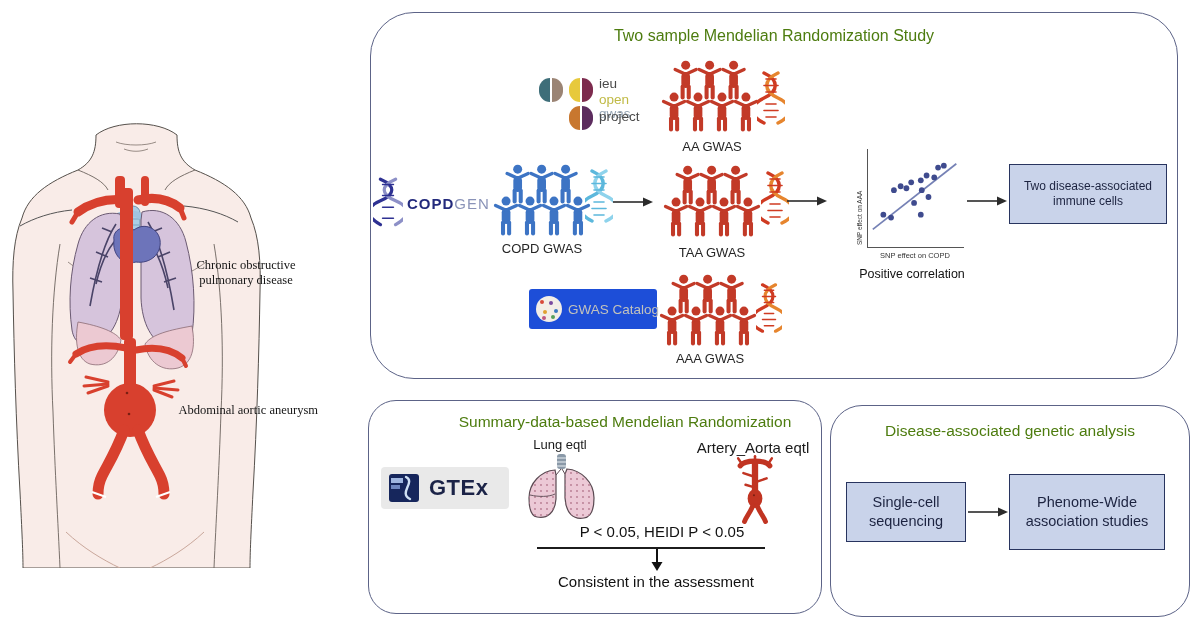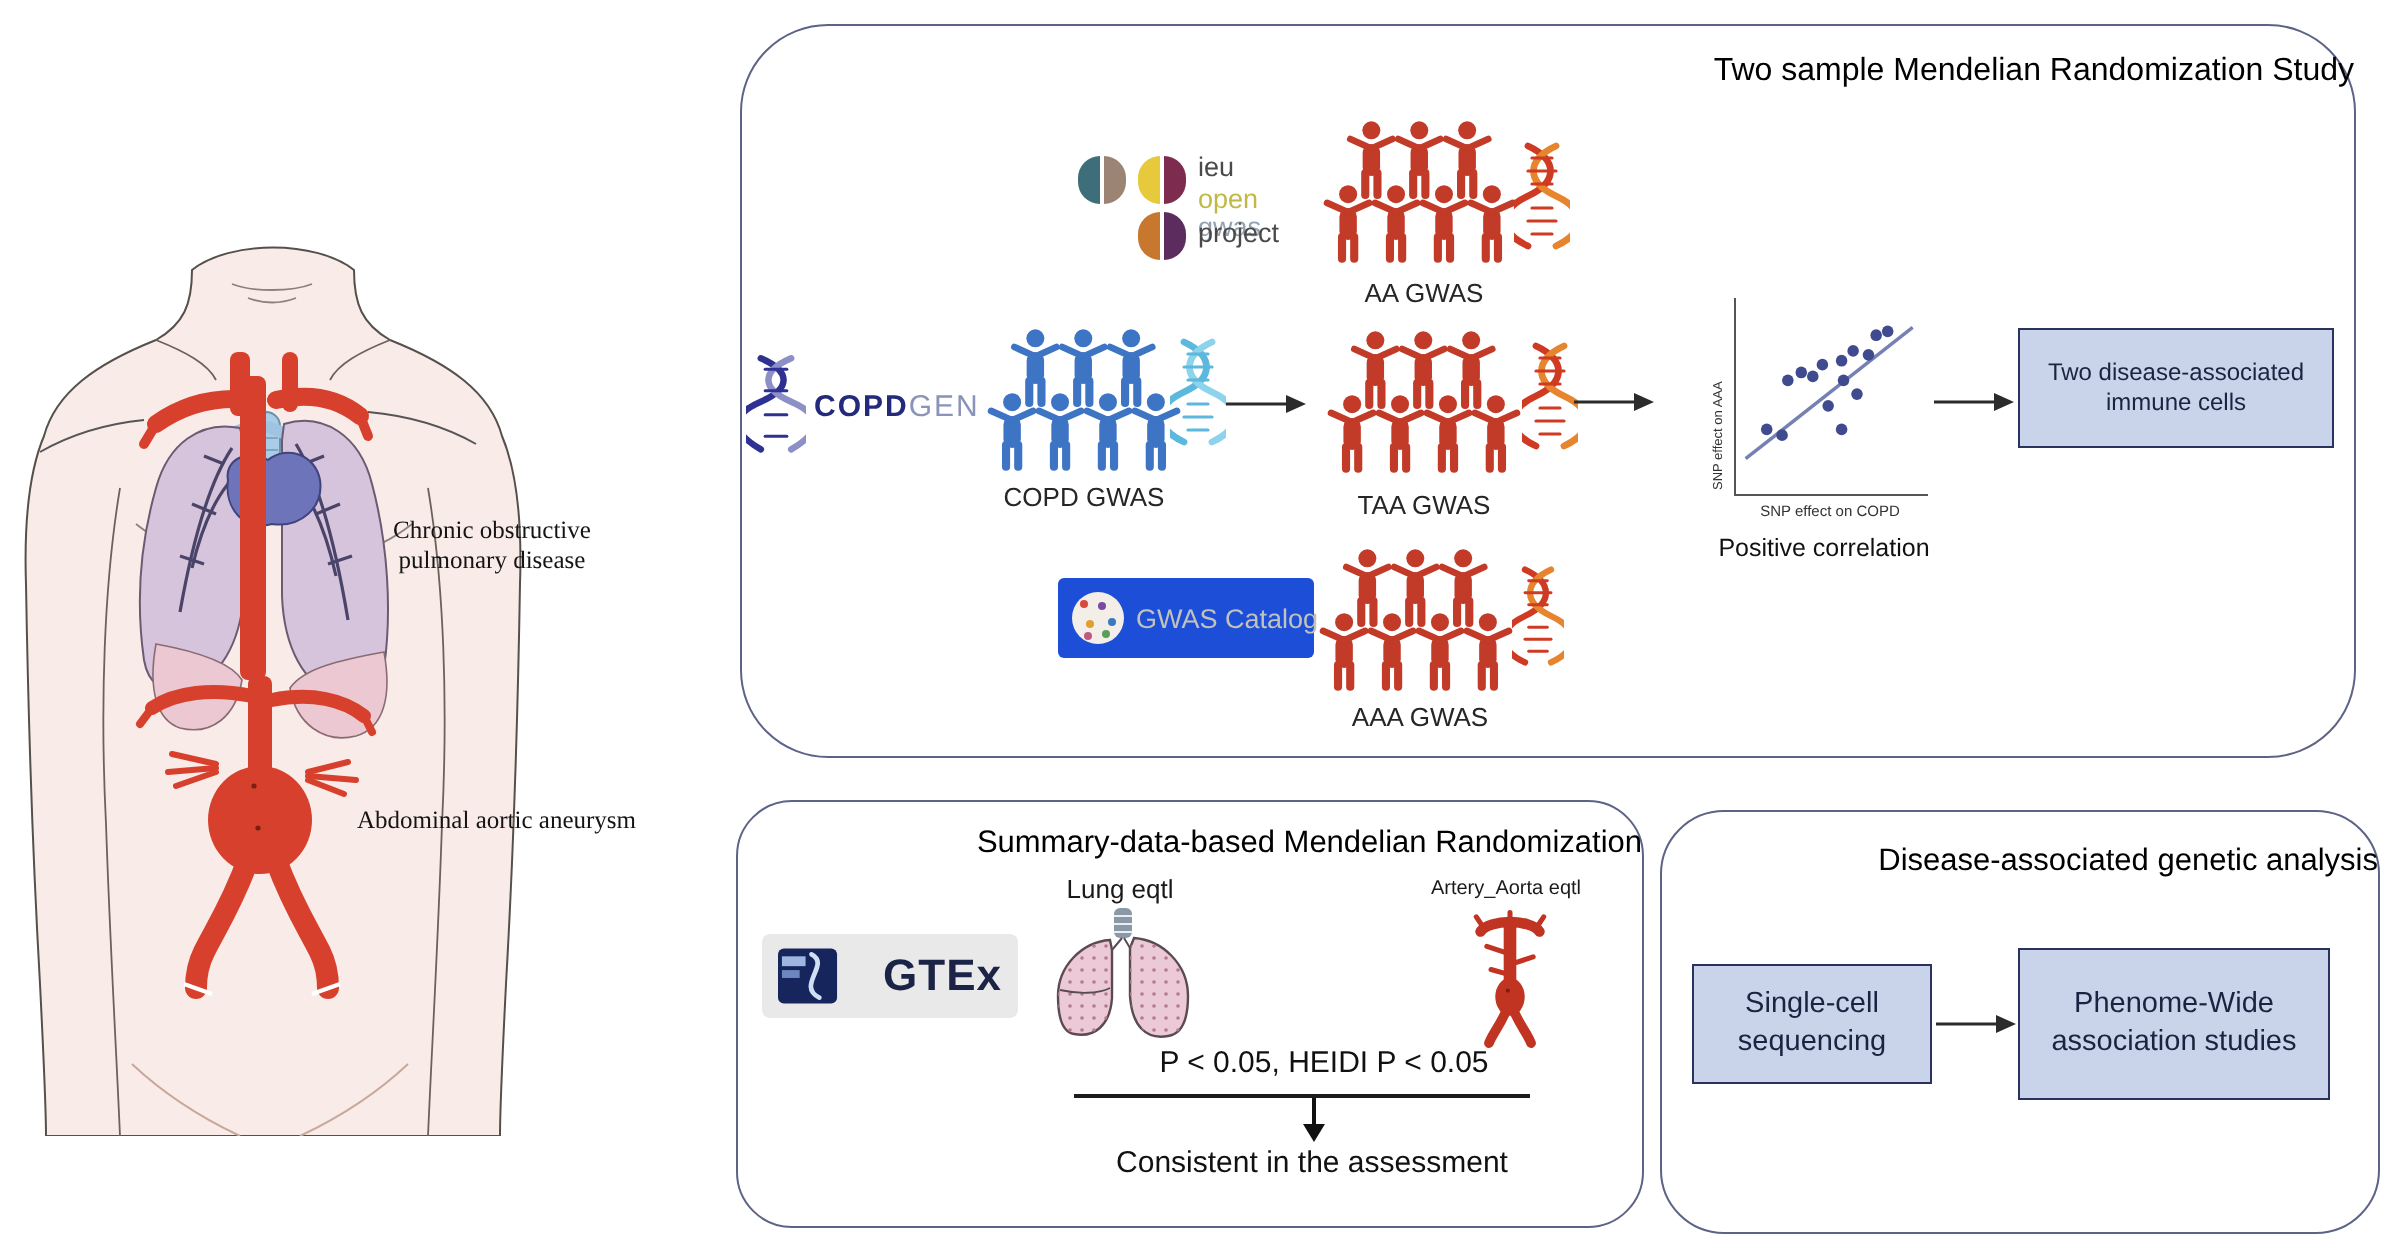--- a/index.html
+++ b/index.html
@@ -2,21 +2,21 @@
 <html><head>
 <meta charset="utf-8">
 <style>
   html,body{margin:0;padding:0;background:#fff;}
   .canvas{position:relative;width:1200px;height:628px;background:#fff;overflow:hidden;
           font-family:"Liberation Sans",sans-serif;color:#1a1a1a;}
   .abs{position:absolute;}
 
   
   .panel{position:absolute;background:#fff;border:1.3px solid #5c6387;}
-  .panel-title{position:absolute;text-align:right;font-size:16px;color:#000000;}
+  .panel-title{position:absolute;text-align:center;font-size:16px;color:#4d7c0f;}
 
   
   .info-box{position:absolute;background:#c9d3ea;border:1.4px solid #28345f;
             display:flex;align-items:center;justify-content:center;text-align:center;
             font-size:14.5px;line-height:1.28;color:#1c2340;padding:4px 8px;box-sizing:border-box;}
 
   
   .people{color:#c23a28;}
   .people.blue{color:#3d74c4;}
   .dna-red{--s1:#cf3b22;--s2:#e6852e;--rung:#cf3b22;}
@@ -47,21 +47,21 @@
 
   .gwas-catalog{position:absolute;left:158px;top:276px;width:128px;height:40px;background:#1d4ed8;
                 border-radius:3px;display:flex;align-items:center;gap:6px;padding:0 7px;box-sizing:border-box;}
   .gc-emblem{width:26px;height:26px;border-radius:50%;background:#f3eee7;position:relative;flex:0 0 auto;}
   .gc-emblem::after{content:'';position:absolute;width:4px;height:4px;border-radius:50%;background:#d84a3a;
      top:4px;left:4px;box-shadow:9px 1px 0 #7a4aa0,14px 9px 0 #3a7ac0,3px 10px 0 #e0a030,
      11px 15px 0 #58a05a,2px 16px 0 #c05880;}
   .gc-text{color:#c2c2bc;font-size:13.5px;white-space:nowrap;}
 
   .gtex{position:absolute;left:12px;top:66px;width:128px;height:42px;background:#e9e9e9;border-radius:4px;
-        display:flex;align-items:center;gap:23px;padding:0 8px;box-sizing:border-box;}
+        display:flex;align-items:center;gap:10px;padding:0 8px;box-sizing:border-box;}
   .gtex-text{font-size:22px;font-weight:bold;color:#1b2347;letter-spacing:.5px;}
 
   
   .anat-label{position:absolute;font-family:"Liberation Serif",serif;font-size:12.5px;color:#141414;
               text-align:center;line-height:1.18;}
 
   .bl-line{position:absolute;height:1.6px;background:#1c1c1c;}
   .center-text{position:absolute;text-align:center;}
 </style>
 </head>
@@ -352,21 +352,21 @@
       <line x1="36" y1="9" x2="45" y2="9" stroke="#e8eef2" stroke-width="1"></line>
       <line x1="36" y1="13" x2="45" y2="13" stroke="#e8eef2" stroke-width="1"></line>
       <path d="M34 17 C20 18 8 30 8 45 C8 56 10 63 16 64 C26 66 34 60 35 46 L35 22 Z" fill="#ecc9d6" stroke="#5a4a52" stroke-width="1.2"></path>
       <path d="M46 16 C60 17 73 29 73 45 C73 57 70 64 63 65 C52 67 45 60 44 45 L44 21 Z" fill="#ecc9d6" stroke="#5a4a52" stroke-width="1.2"></path>
       <path d="M34 17 C20 18 8 30 8 45 C8 56 10 63 16 64 C26 66 34 60 35 46 L35 22 Z" fill="url(#lungdots)"></path>
       <path d="M46 16 C60 17 73 29 73 45 C73 57 70 64 63 65 C52 67 45 60 44 45 L44 21 Z" fill="url(#lungdots)"></path>
       <path d="M9 42 C18 44 28 44 34 41" fill="none" stroke="#5a4a52" stroke-width="0.9"></path>
       <path d="M40 16 L35 22 M41 16 L44 21" stroke="#5a4a52" stroke-width="1"></path>
     </svg>
 
-    <div class="center-text" style="left:324px;top:38px;width:120px;font-size:10px">Artery_Aorta eqtl</div>
+    <div class="center-text" style="left:324px;top:38px;width:120px;font-size:15px">Artery_Aorta eqtl</div>
 
     <svg class="abs" style="left:366px;top:54px" width="40" height="70" viewBox="0 0 38 66">
       <g stroke="#c13422" fill="none" stroke-linecap="round">
         <path d="M5 10 C9 4 29 4 33 10" stroke-width="5"></path>
         <line x1="7" y1="9" x2="3" y2="3" stroke-width="2.4"></line>
         <line x1="19" y1="6" x2="19" y2="1" stroke-width="2.4"></line>
         <line x1="31" y1="9" x2="35" y2="3" stroke-width="2.4"></line>
         <line x1="19" y1="8" x2="19" y2="34" stroke-width="6"></line>
         <line x1="17" y1="20" x2="8" y2="17" stroke-width="2.4"></line>
         <line x1="21" y1="25" x2="30" y2="22" stroke-width="2.4"></line>

